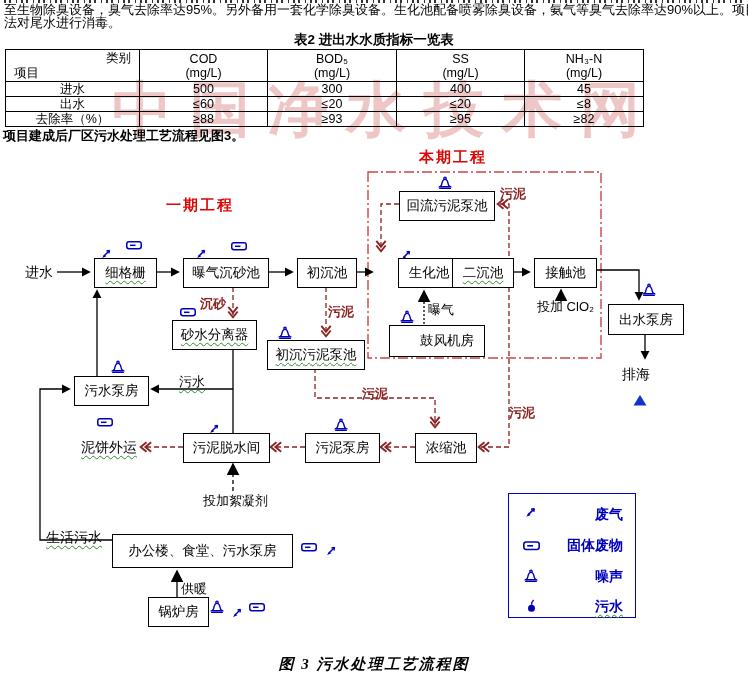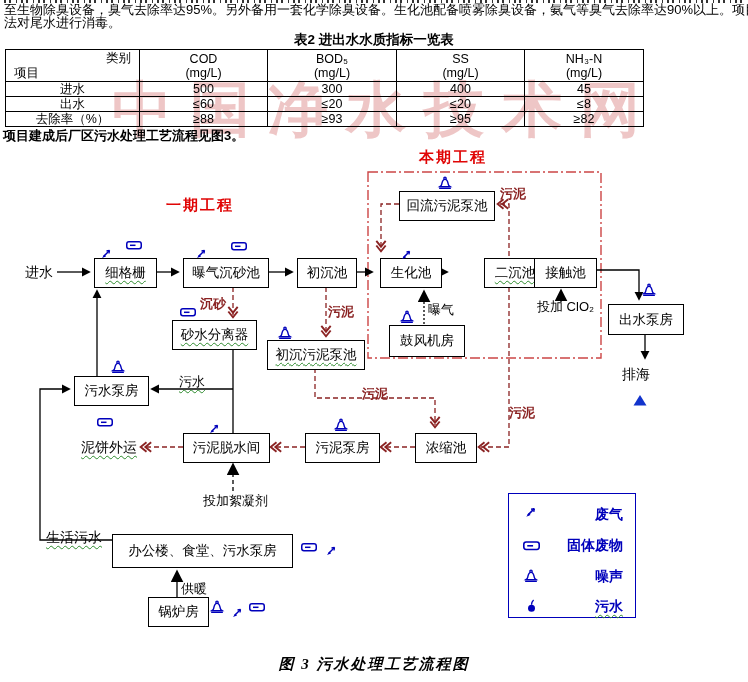--- a/index.html
+++ b/index.html
@@ -158,28 +158,28 @@
       <path d="M415,447 H383" marker-end="url(#ar)"></path>
     </g>
   </svg>
 
   <div class="lbl red-title" style="left:166px;top:196px;">一期工程</div>
   <div class="lbl red-title" style="left:419px;top:148px;">本期工程</div>
 
   <div class="pbox wavy" style="left:94px;top:258px;width:61px;height:28px;">细格栅</div>
   <div class="pbox" style="left:183px;top:258px;width:84px;height:28px;">曝气沉砂池</div>
   <div class="pbox" style="left:297px;top:258px;width:58px;height:28px;">初沉池</div>
-  <div class="pbox" style="left:380px;top:258px;width:60px;height:28px;">生化池</div>
-  <div class="pbox wavy" style="left:452px;top:258px;width:60px;height:28px;margin-left:32px;">二沉池</div>
+  <div class="pbox" style="left:398px;top:258px;width:60px;height:28px;">生化池</div>
+  <div class="pbox wavy" style="left:452px;top:258px;width:60px;height:28px;">二沉池</div>
   <div class="pbox" style="left:534px;top:258px;width:61px;height:28px;">接触池</div>
   <div class="pbox" style="left:608px;top:304px;width:74px;height:29px;">出水泵房</div>
   <div class="pbox" style="left:399px;top:191px;width:94px;height:28px;">回流污泥泵池</div>
   <div class="pbox wavy" style="left:172px;top:320px;width:83px;height:28px;">砂水分离器</div>
   <div class="pbox wavy" style="left:267px;top:340px;width:96px;height:28px;">初沉污泥泵池</div>
-  <div class="pbox" style="left:389px;top:325px;width:74px;height:30px;">鼓风机房</div>
+  <div class="pbox" style="left:389px;top:325px;width:74px;height:30px;padding-left:20px;">鼓风机房</div>
   <div class="pbox" style="left:74px;top:376px;width:73px;height:28px;">污水泵房</div>
   <div class="pbox" style="left:183px;top:433px;width:85px;height:28px;">污泥脱水间</div>
   <div class="pbox" style="left:305px;top:433px;width:73px;height:28px;">污泥泵房</div>
   <div class="pbox" style="left:415px;top:433px;width:60px;height:28px;">浓缩池</div>
   <div class="pbox" style="left:112px;top:534px;width:179px;height:32px;">办公楼、食堂、污水泵房</div>
   <div class="pbox" style="left:148px;top:597px;width:59px;height:28px;">锅炉房</div>
 
   <div class="lbl" style="left:25px;top:264px;font-size:14px;">进水</div>
   <div class="lbl dred" style="left:200px;top:295px;">沉砂</div>
   <div class="lbl dred" style="left:328px;top:303px;">污泥</div>

